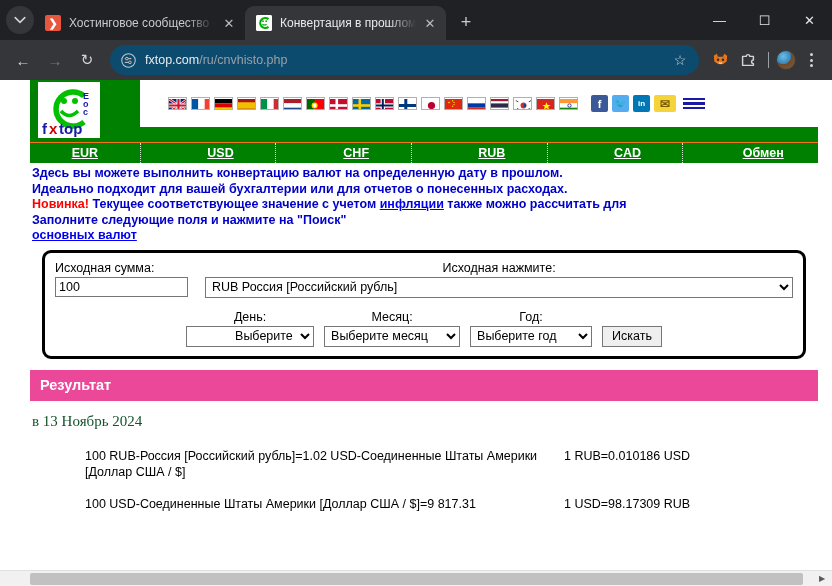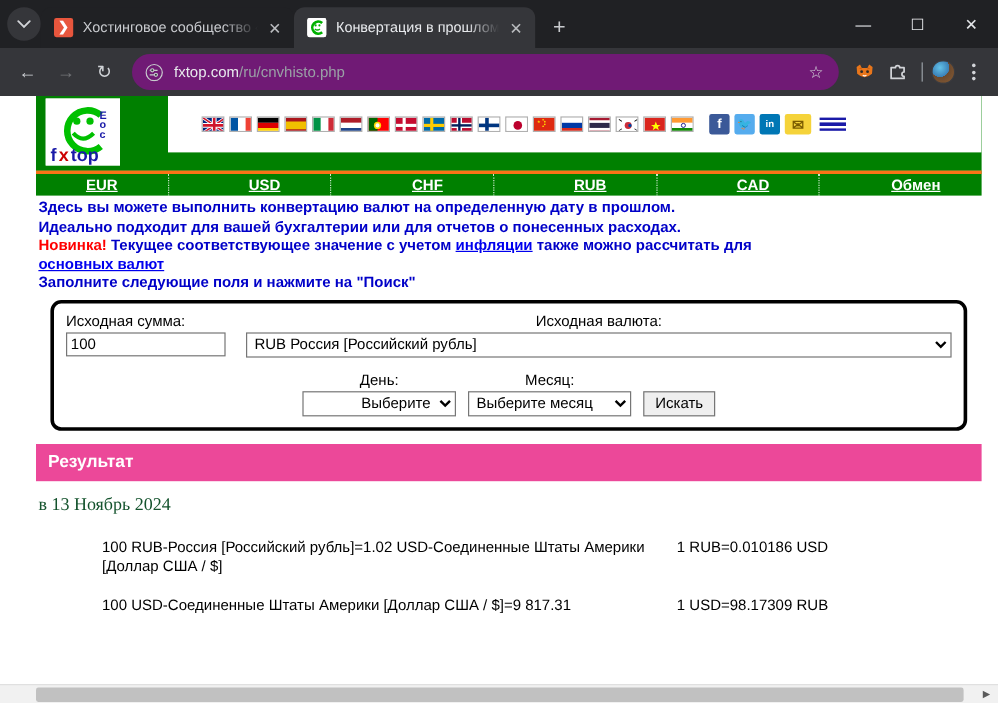--- a/index.html
+++ b/index.html
@@ -114,21 +114,21 @@
     color: #cfd2d6;
     font-size: 15px;
     cursor: pointer;
     flex: none;
   }
   .navbtn.disabled { color: #737578; }
 
   .omnibox {
     flex: 1 1 auto;
     height: 30px;
-    background: #701a75;
+    background: #0c4a6e;
     border-radius: 16px;
     display: flex;
     align-items: center;
     padding: 0 8px 0 10px;
     margin: 0 6px;
     min-width: 0;
     cursor: text;
   }
   .omni-icon {
     width: 17px; height: 17px; flex: none;
@@ -225,21 +225,21 @@
     cursor: pointer;
   }
   .hamb { width: 22px; flex: none; display: flex; flex-direction: column; gap: 2px; cursor: pointer; margin-left: 3px; }
   .hamb i { display: block; height: 2.5px; background: #1a1aa8; width: 100%; }
 
   .navrow {
     background: #008000;
     display: flex;
     height: 21px;
     align-items: stretch;
-    border-top: 3px solid #f97316;
+    border-top: 1px solid #f97316;
     gap: 25px;
   }
   .navrow a {
     flex: 1 1 0;
     display: flex; align-items: center; justify-content: center;
     color: #ffffff;
     font-size: 12.5px;
     font-weight: bold;
     text-decoration: underline;
     border-right: 1px dotted #cfe8cf;
@@ -642,52 +642,58 @@
         <a>CHF</a>
         <a>RUB</a>
         <a>CAD</a>
         <a>Обмен</a>
       </div>
 
       <div class="blurb">
         <div>Здесь вы можете выполнить конвертацию валют на определенную дату в прошлом.</div>
         <div>Идеально подходит для вашей бухгалтерии или для отчетов о понесенных расходах.</div>
         <div><span class="new">Новинка!</span><span> Текущее соответствующее значение с учетом </span><a>инфляции</a><span> также можно рассчитать для </span></div>
+        <div>Заполните следующие поля и нажмите на "Поиск"</div>
         <div><a>основных валют</a></div>
-        <div>Заполните следующие поля и нажмите на "Поиск"</div>
       </div>
 
       <div class="formbox">
         <div class="row1">
           <div class="col-amt">
             <span class="lbl">Исходная сумма:</span>
             <input class="txt" type="text" value="100" style="">
           </div>
           <div class="col-src">
-            <span class="lbl center">Исходная валюта:</span>
+            <span class="lbl center">Исходная нажмите:</span>
             <select class="sel sel-src">
               <option>RUB Россия [Российский рубль]</option>
             </select>
           </div>
         </div>
 
 
         <div class="daterow">
           <div class="dcell">
             <span class="lbl">День:</span>
             <select class="sel sel-day">
               <option>Выберите день</option>
             </select>
           </div>
           <div class="dcell">
             <span class="lbl">Месяц:</span>
             <select class="sel sel-mon">
               <option>Выберите месяц</option>
             </select>
           </div>
+          <div class="dcell">
+            <span class="lbl">Год:</span>
+            <select class="sel sel-year">
+              <option>Выберите год</option>
+            </select>
+          </div>
           <button class="btn-search">Искать</button>
         </div>
       </div>
 
       <div class="resbar">Результат</div>
       <div class="resdate">в 13 Ноябрь 2024</div>
 
       <table class="restable">
         <tbody>
             <tr>

